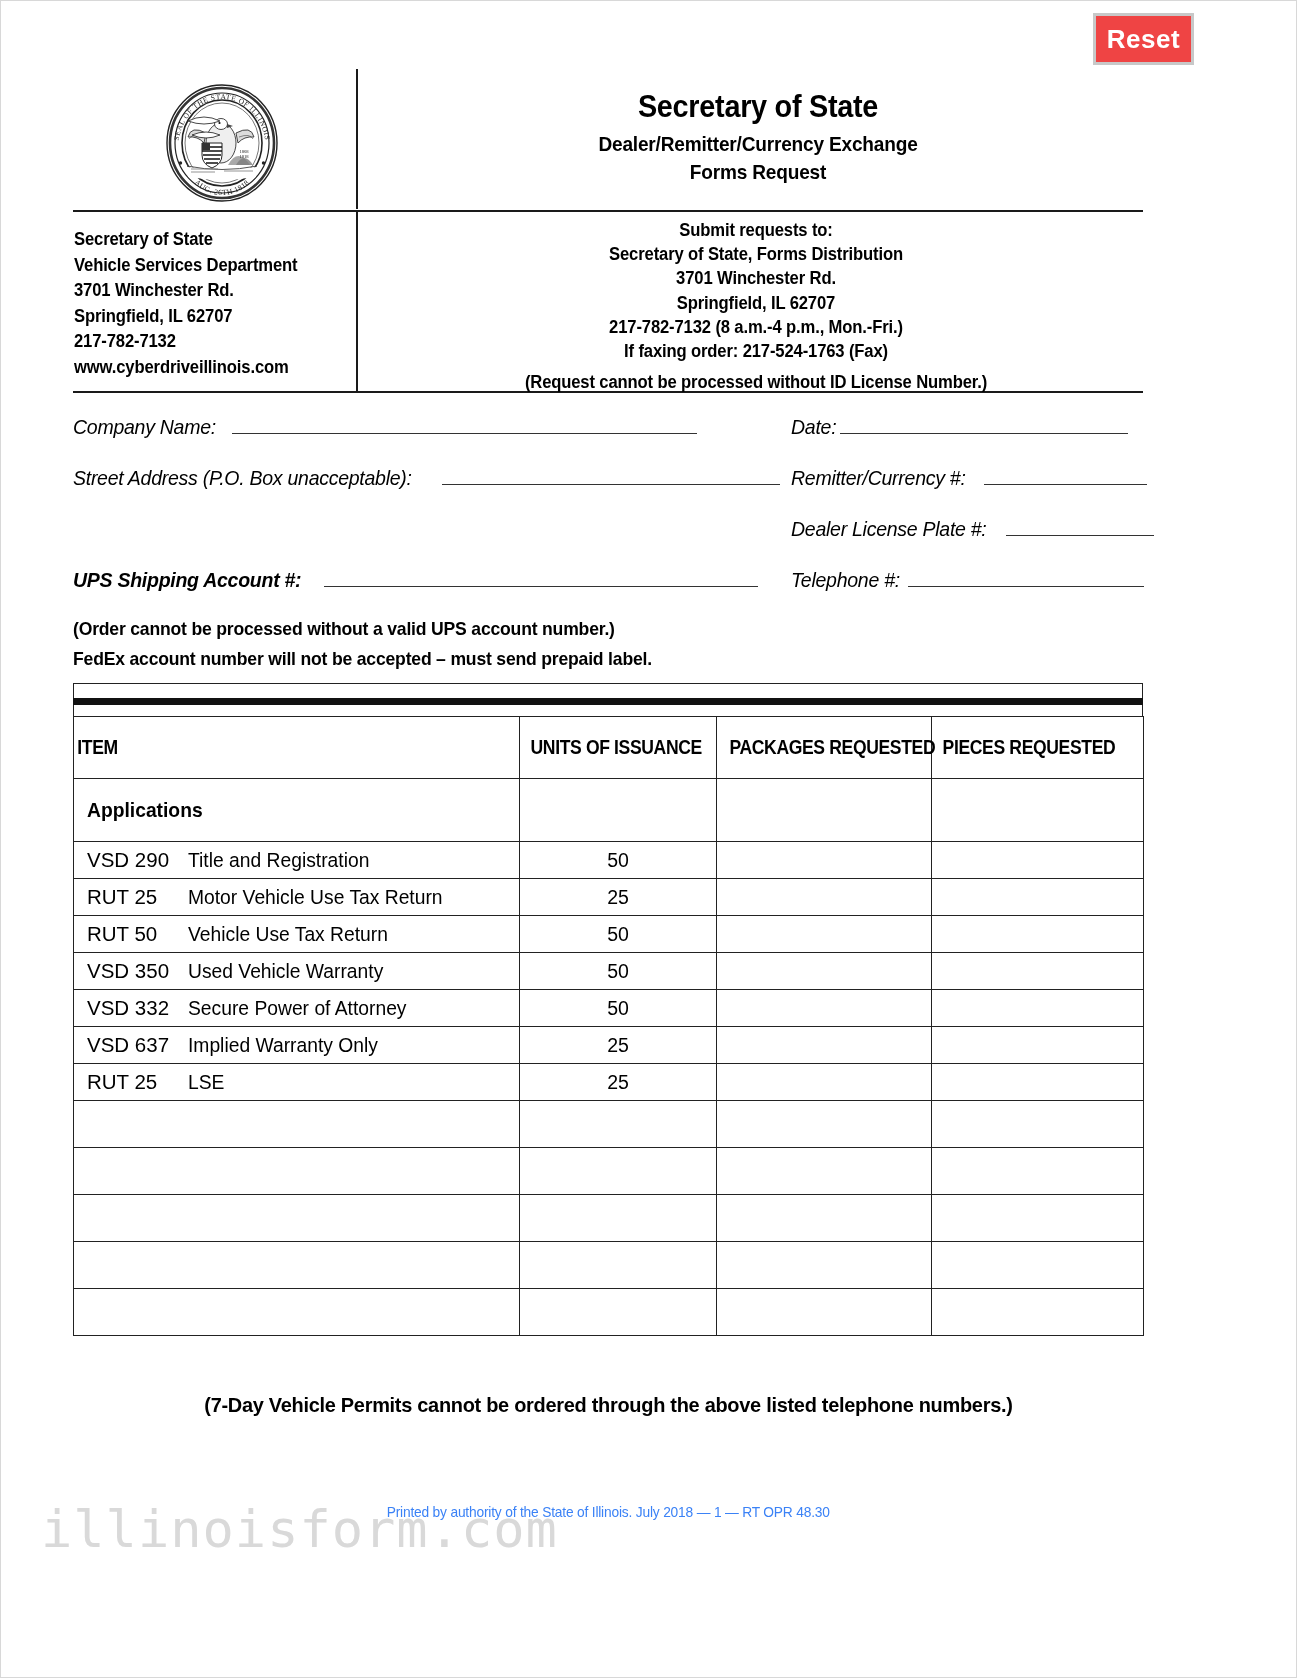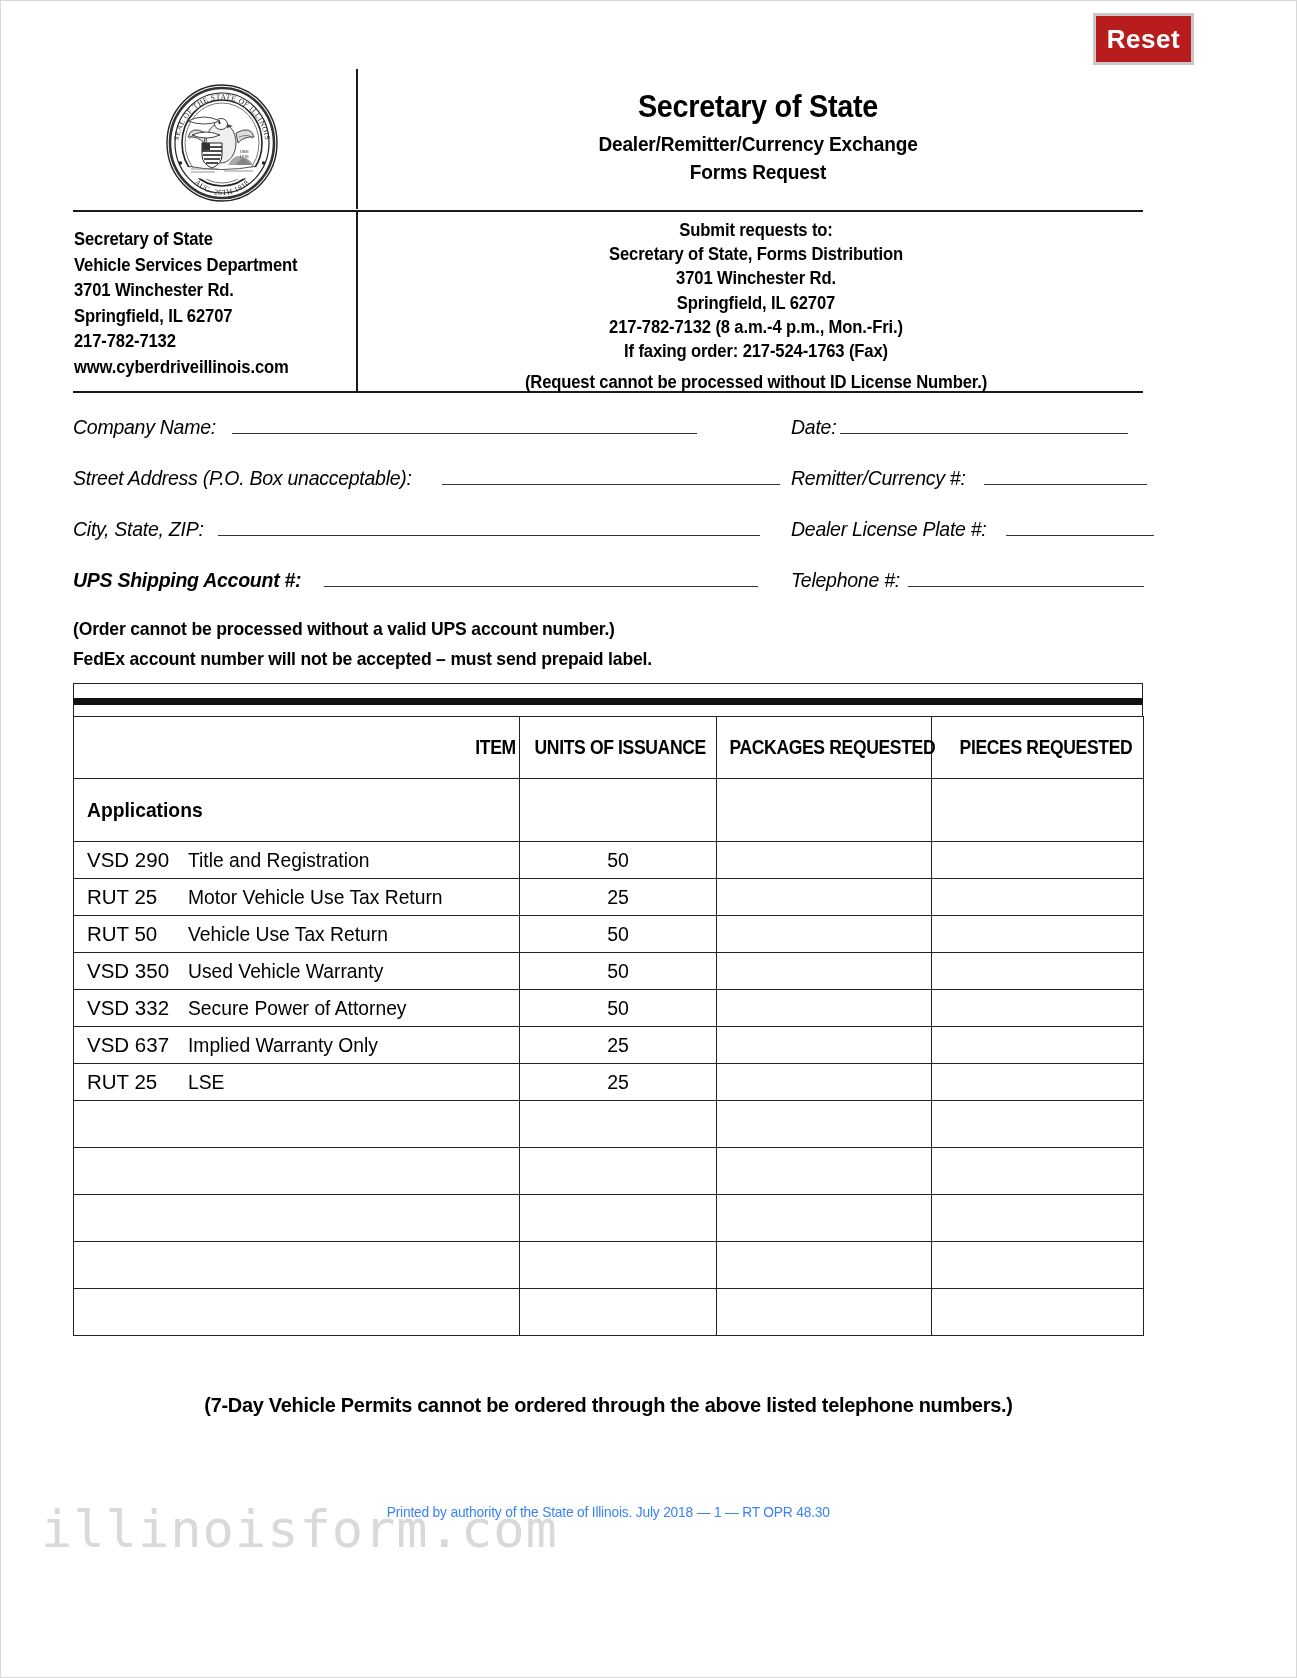--- a/index.html
+++ b/index.html
@@ -5,21 +5,21 @@
   html,body{margin:0;padding:0;background:#fff;}
   body{
     width:1297px;height:1678px;position:relative;overflow:hidden;
     font-family:"Liberation Sans", sans-serif;color:#000;
   }
   .page{position:absolute;inset:0;background:#fff;border:1px solid #d8d8d8;box-sizing:border-box;}
 
   
   .reset-btn{
     position:absolute;left:1092px;top:12px;width:101px;height:52px;
-    background:#b91c1c;border:3px solid #c8c8c8;box-sizing:border-box;
+    background:#ef4444;border:3px solid #c8c8c8;box-sizing:border-box;
     color:#fff;font-weight:bold;font-size:26px;letter-spacing:.5px;
     display:flex;align-items:center;justify-content:center;cursor:pointer;
   }
 
   
   .hdr{position:absolute;left:72px;top:68px;width:1070px;height:140px;}
   .hdr .vrule{position:absolute;left:283px;top:0;width:2px;height:140px;background:#1a1a1a;}
   .seal-wrap{position:absolute;left:85px;top:12px;width:128px;height:124px;}
   .hdr-titles{position:absolute;left:300px;top:20px;width:770px;text-align:center;}
   .t1{font-size:31px;font-weight:bold;letter-spacing:-.3px;transform:scaleX(.93);transform-origin:center;}
@@ -55,21 +55,21 @@
   .tbl{position:absolute;left:72px;top:682px;width:1070px;}
   .topbar{height:15px;border:1px solid #222;border-bottom:none;box-sizing:border-box;}
   .thickbar{height:7px;background:#111;}
   .gap{height:11px;border-left:1px solid #222;border-right:1px solid #222;box-sizing:border-box;}
   table{border-collapse:collapse;width:1070px;table-layout:fixed;}
   table td,table th{border:1px solid #222;box-sizing:border-box;}
   .c1{width:446px;}
   .c2{width:197px;}
   .c3{width:215px;}
   .c4{width:212px;}
-  th{height:62px;font-size:19.5px;font-weight:bold;letter-spacing:-.4px;text-align:right;vertical-align:middle;}
+  th{height:62px;font-size:19.5px;font-weight:bold;letter-spacing:-.4px;text-align:left;vertical-align:middle;}
   th span{display:inline-block;transform:scaleX(.9);transform-origin:center;white-space:nowrap;}
   td{height:37px;font-size:20.5px;font-weight:400;vertical-align:middle;}
   td.item{padding-left:13px;}
   td.num{text-align:center;font-size:19.5px;}
   .grp{font-weight:600;}
   .code{display:inline-block;width:101px;}
   td.tall{height:63px;}
   td.blank{height:47px;}
   .itemtxt{transform:scaleX(.94);transform-origin:left center;display:inline-block;white-space:nowrap;}
 
@@ -203,24 +203,20 @@
         <span class="lbl">Street Address (P.O. Box unacceptable):</span>
         <span class="ul" style="width:338px;"></span>
       </div>
       <div class="fl" style="left:718px;top:0;">
         <span class="lbl">Remitter/Currency #:</span>
         <span class="ul" style="width:163px;"></span>
       </div>
     </div>
 
     <div class="frow">
-      <div class="fl" style="left:0;top:0;">
-        <span class="lbl">City, State, ZIP:</span>
-        <span class="ul" style="width:542px;"></span>
-      </div>
       <div class="fl" style="left:718px;top:0;">
         <span class="lbl">Dealer License Plate #:</span>
         <span class="ul" style="width:148px;"></span>
       </div>
     </div>
 
     <div class="frow">
       <div class="fl" style="left:0;top:0;">
         <span class="lbl" style="font-weight:600;">UPS Shipping Account #:</span>
         <span class="ul" style="width:434px;"></span>

